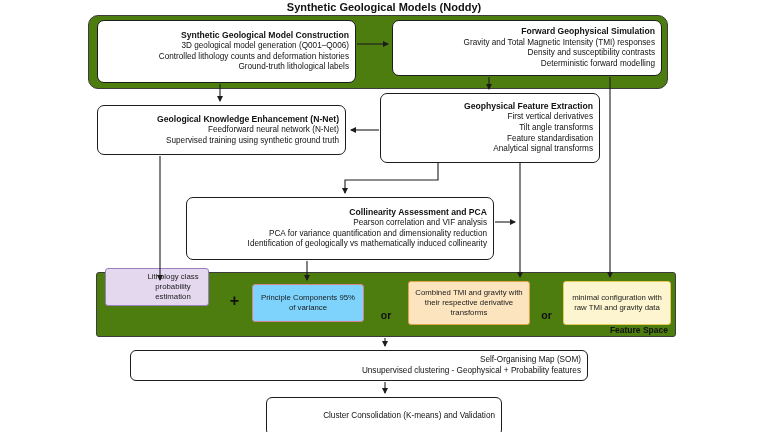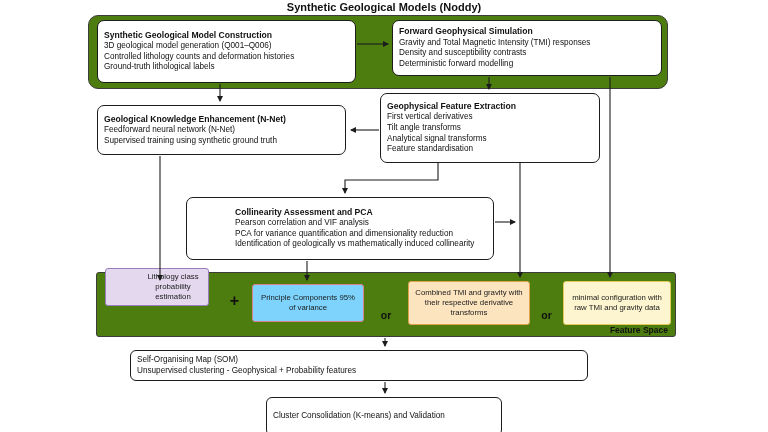--- a/index.html
+++ b/index.html
@@ -17,21 +17,21 @@
   }
 
   .gray-container { position: absolute; background: #4d7c0f; border: 1px solid #3c3c3c; text-decoration: underline; }
   .top-group { left: 88px; top: 15px; width: 580px; height: 74px; border-radius: 10px; }
   .feature-space { left: 96px; top: 272px; width: 580px; height: 65px; border-radius: 3px; }
   .fs-label { position: absolute; right: 7px; bottom: 1px; font-weight: bold; font-size: 8.5px; }
 
   .node {
     position: absolute; background: #fff; border: 1px solid #1c1c1c; border-radius: 7px;
     display: flex; flex-direction: column; justify-content: center;
-    text-align: left; padding: 2px 6px;
+    text-align: right; padding: 2px 6px;
   }
   .node-title { font-weight: bold; font-size: 8.6px; line-height: 1.3; }
   .node-line  { font-size: 8.2px; line-height: 1.3; }
 
   #n-construction { left: 97px;  top: 20px;  width: 259px; height: 63px; }
   #n-forward      { left: 392px; top: 20px;  width: 270px; height: 56px; }
   #n-fe           { left: 380px; top: 93px;  width: 220px; height: 70px; }
   #n-nnet         { left: 97px;  top: 105px; width: 249px; height: 50px; }
   #n-pca          { left: 186px; top: 197px; width: 308px; height: 63px; padding-left: 48px; }
   #n-som          { left: 130px; top: 350px; width: 458px; height: 31px; border-radius: 6px; }
@@ -80,22 +80,22 @@
     <div class="node-title">Forward Geophysical Simulation</div>
     <div class="node-line">Gravity and Total Magnetic Intensity (TMI) responses</div>
     <div class="node-line">Density and susceptibility contrasts</div>
     <div class="node-line">Deterministic forward modelling</div>
   </div>
 
   <div class="node" id="n-fe">
     <div class="node-title">Geophysical Feature Extraction</div>
     <div class="node-line">First vertical derivatives</div>
     <div class="node-line">Tilt angle transforms</div>
+    <div class="node-line">Feature standardisation</div>
     <div class="node-line">Analytical signal transforms</div>
-    <div class="node-line">Feature standardisation</div>
   </div>
 
   <div class="node" id="n-nnet">
     <div class="node-title">Geological Knowledge Enhancement (N-Net)</div>
     <div class="node-line">Feedforward neural network (N-Net)</div>
     <div class="node-line">Supervised training using synthetic ground truth</div>
   </div>
 
   <div class="node" id="n-pca">
     <div class="node-title">Collinearity Assessment and PCA</div>

